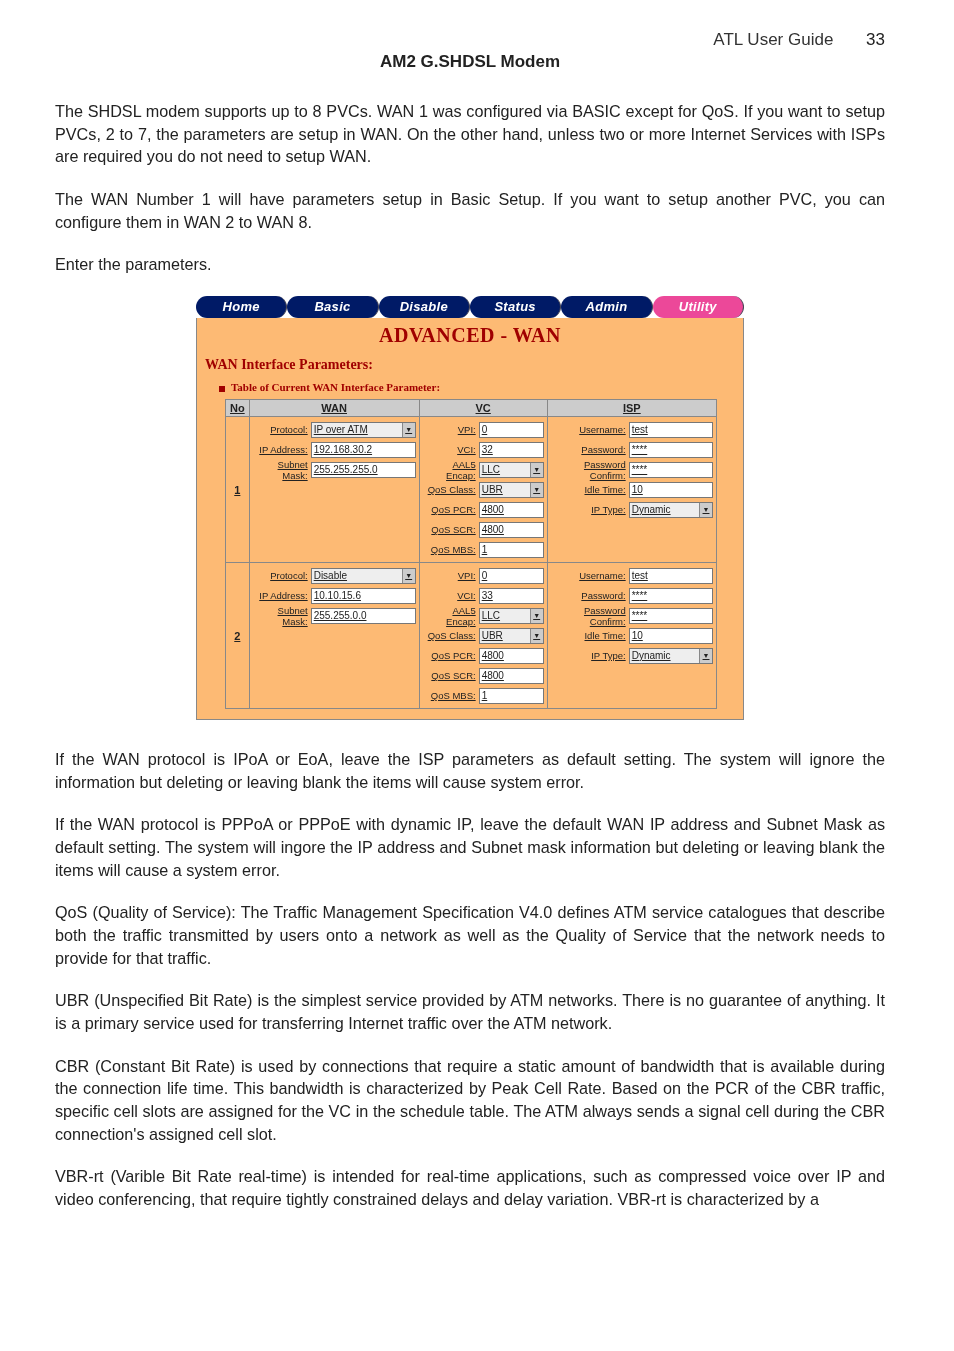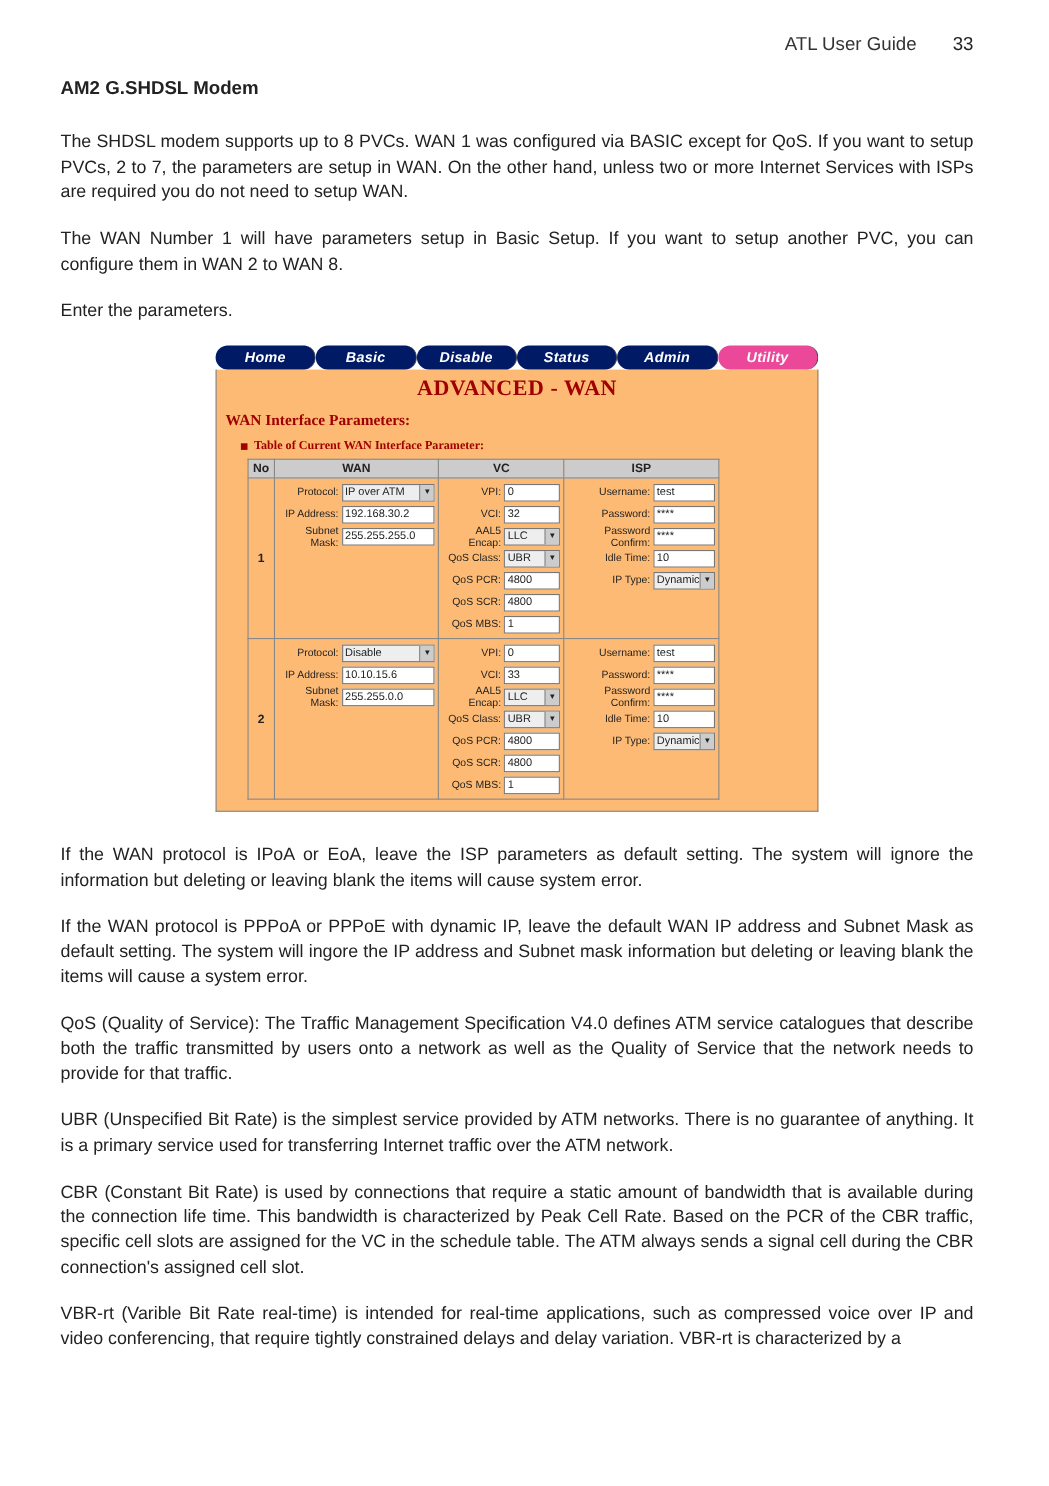--- a/index.html
+++ b/index.html
@@ -18,24 +18,24 @@
     text-align: right;
     font-size: 17px;
     color: #333;
   }
   .header-line .pgnum {
     display: inline-block;
     margin-left: 28px;
     color: #222;
   }
   .header-sub {
-    text-align: left;
+    text-align: center;
     font-weight: bold;
     font-size: 17px;
-    margin-top: 20px;
+    margin-top: 2px;
     margin-bottom: 28px;
   }
   .para {
     font-size: 16.2px;
     line-height: 1.4;
     margin-bottom: 20px;
     text-align: justify;
   }
   
   .shot-wrap {
@@ -65,21 +65,21 @@
     border: 1px solid #888;
     border-top: none;
     padding: 4px 8px 10px 8px;
     background: #fdba74;
     font-family: "Times New Roman", serif;
   }
   .shot-title { text-align: center; color: #a00000; font-weight: bold; font-size: 20px; margin: 2px 0 10px 0; letter-spacing: 0.5px;}
   .shot-sub { color: #a00000; font-weight: bold; font-size: 14px; margin-bottom: 8px;}
   .shot-sub2 { color: #a00000; font-weight: bold; font-size: 11px; margin: 4px 0 6px 14px;}
   .bullet-sq { display:inline-block; width:6px; height:6px; background:#a00000; margin-right:6px; vertical-align:middle;}
-  .ptable { width: 429px; margin-left: 20px; border-collapse: collapse; font-family: Arial, sans-serif; font-size: 10px;}
+  .ptable { width: 492px; margin-left: 20px; border-collapse: collapse; font-family: Arial, sans-serif; font-size: 10px; text-decoration: underline;}
   .ptable th { background: #ccc; border: 1px solid #888; font-weight: bold; padding: 2px 4px; font-size: 11px;}
   .ptable td { border: 1px solid #888; padding: 3px 3px; vertical-align: top;}
   .ptable td.no { text-align:center; font-weight:bold; vertical-align:middle; width:22px; font-size:11px;}
   .fieldrow { display:flex; align-items:center; height:19px;}
   .flabel { text-align:right; padding-right:3px; font-size:9.5px; flex:0 0 auto;}
   .finput { border:1px solid #777; background:#fff; font-size:10px; height:16px; padding:0 2px; line-height:14px; flex:1 1 auto; min-width:40px; font-family:Arial;}
   .fselect { border:1px solid #777; background:#eee; font-size:10px; height:16px; padding:0 2px; line-height:14px; display:inline-flex; justify-content:space-between; align-items:center; flex:1 1 auto; min-width:40px;}
   .fselect .arrow { background:#ccc; border-left:1px solid #888; width:13px; height:14px; display:inline-flex; align-items:center; justify-content:center; font-size:7px; margin-right:-2px;}
   .col-inner { display:flex; flex-direction:column; gap:1px;}
   .wan-col .flabel { width:58px;}

